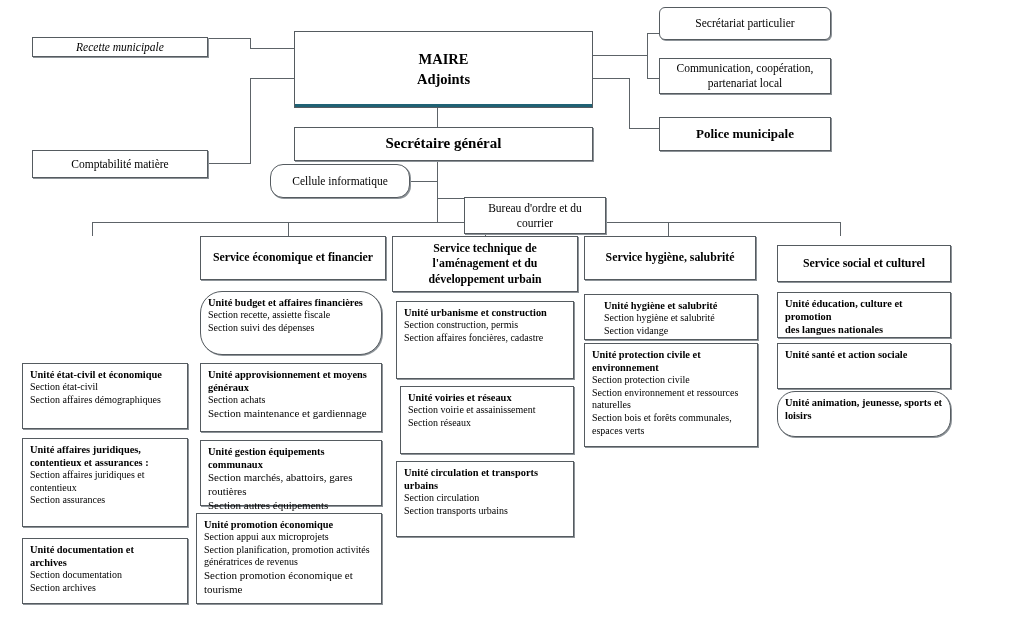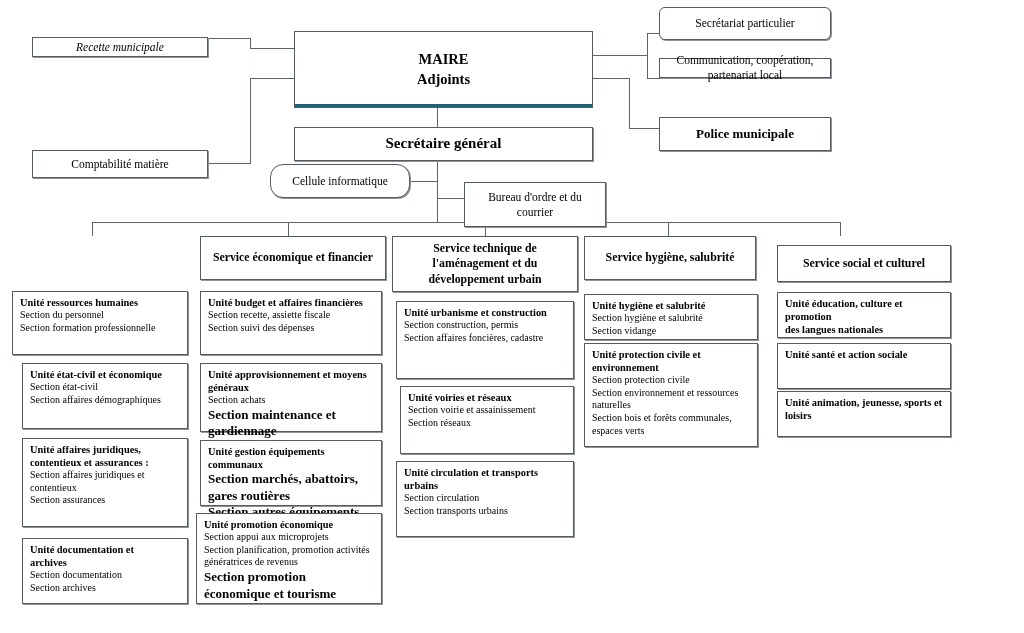--- a/index.html
+++ b/index.html
@@ -44,21 +44,21 @@
     box-sizing: border-box;
   }
   
   .t-plain   { font-size: 11.5px; line-height: 1.28; font-weight: normal; }
   .t-bold    { font-size: 13px;   line-height: 1.3;  font-weight: bold; }
   .t-maire   { font-size: 14.5px; line-height: 1.35; font-weight: bold; }
   .t-sg      { font-size: 15px;   line-height: 1.3;  font-weight: bold; }
   .t-svc     { font-size: 11.8px; line-height: 1.32; font-weight: bold; }
   .u-title   { font-size: 10.4px; line-height: 1.25; font-weight: bold; display:block; }
   .u-line    { font-size: 10px;   line-height: 1.27; font-weight: normal; display:block; }
-  .u-line.sm { font-size: 13px; font-weight: bold; }
+  .u-line.sm { font-size: 11px; }
   
   .ln {
     position: absolute;
     background: #5d6368;
     z-index: 1;
   }
   .ln.h { height: 1px; }
   .ln.v { width: 1px; }
   
   .accent-bar {
@@ -120,40 +120,40 @@
       <div class="t-maire">MAIRE</div>
       <div class="t-maire">Adjoints</div>
     </div>
     <div class="accent-bar"></div>
   </div>
 
   <div class="box shadow" style="left:659px; top:7px; width:172px; height:33px;border-radius:6px;">
     <div class="centered t-plain">Secrétariat particulier</div>
   </div>
 
-  <div class="box shadow" style="left:659px; top:58px; width:172px; height:20px;">
+  <div class="box shadow" style="left:659px; top:58px; width:172px; height:36px;">
     <div class="centered" style="flex-direction:column;">
       <div class="t-plain">Communication, coopération,</div>
       <div class="t-plain">partenariat local</div>
     </div>
   </div>
 
   <div class="box shadow" style="left:659px; top:117px; width:172px; height:34px;">
     <div class="centered t-bold">Police municipale</div>
   </div>
 
   <div class="box shadow" style="left:294px; top:127px; width:299px; height:34px;">
     <div class="centered t-sg">Secrétaire général</div>
   </div>
 
   <div class="box shadow" style="left:270px; top:164px; width:140px; height:34px;border-radius:13px;">
     <div class="centered t-plain">Cellule informatique</div>
   </div>
 
-  <div class="box shadow" style="left:464px; top:182px; width:142px; height:45px;">
+  <div class="box shadow" style="left:464px; top:197px; width:142px; height:37px;">
     <div class="centered t-plain">Bureau d'ordre et du courrier</div>
   </div>
 
 
   <div class="box shadow" style="left:200px; top:236px; width:186px; height:44px;">
     <div class="centered t-svc">Service économique et financier</div>
   </div>
 
   <div class="box shadow" style="left:392px; top:236px; width:186px; height:56px;">
     <div class="centered" style="flex-direction:column;">
@@ -164,27 +164,20 @@
   </div>
 
   <div class="box shadow" style="left:584px; top:236px; width:172px; height:44px;">
     <div class="centered t-svc">Service hygiène, salubrité</div>
   </div>
 
   <div class="box shadow" style="left:777px; top:245px; width:174px; height:37px;">
     <div class="centered t-svc">Service social et culturel</div>
   </div>
 
-  <div class="box shadow" style="left:12px; top:291px; width:176px; height:64px;">
-    <div class="box-inner">
-      <span class="u-title">Unité ressources humaines</span>
-      <span class="u-line">Section du personnel</span>
-      <span class="u-line">Section formation professionnelle</span>
-    </div>
-  </div>
 
   <div class="box shadow" style="left:22px; top:363px; width:166px; height:66px;">
     <div class="box-inner">
       <span class="u-title">Unité état-civil et économique</span>
       <span class="u-line">Section état-civil</span>
       <span class="u-line">Section affaires démographiques</span>
     </div>
   </div>
 
   <div class="box shadow" style="left:22px; top:438px; width:166px; height:89px;">
@@ -198,21 +191,21 @@
 
   <div class="box shadow" style="left:22px; top:538px; width:166px; height:66px;">
     <div class="box-inner">
       <span class="u-title">Unité documentation et</span>
       <span class="u-title">archives</span>
       <span class="u-line">Section documentation</span>
       <span class="u-line">Section archives</span>
     </div>
   </div>
 
-  <div class="box shadow" style="left:200px; top:291px; width:182px; height:64px;">
+  <div class="box shadow" style="left:200px; top:291px; width:182px; height:64px;border-radius:22px;">
     <div class="box-inner">
       <span class="u-title">Unité budget et affaires financières</span>
       <span class="u-line">Section recette, assiette fiscale</span>
       <span class="u-line">Section suivi des dépenses</span>
     </div>
   </div>
 
   <div class="box shadow" style="left:200px; top:363px; width:182px; height:69px;">
     <div class="box-inner">
       <span class="u-title">Unité approvisionnement et moyens</span>
@@ -257,21 +250,21 @@
 
   <div class="box shadow" style="left:396px; top:461px; width:178px; height:76px;">
     <div class="box-inner">
       <span class="u-title">Unité circulation et transports</span>
       <span class="u-title">urbains</span>
       <span class="u-line">Section circulation</span>
       <span class="u-line">Section transports urbains</span>
     </div>
   </div>
 
-  <div class="box shadow" style="left:584px; top:294px; width:174px; height:46px;">
+  <div class="box shadow" style="left:584px; top:294px; width:174px; height:46px;padding-left:12px;">
     <div class="box-inner">
       <span class="u-title">Unité hygiène et salubrité</span>
       <span class="u-line">Section hygiène et salubrité</span>
       <span class="u-line">Section vidange</span>
     </div>
   </div>
 
   <div class="box shadow" style="left:584px; top:343px; width:174px; height:104px;">
     <div class="box-inner">
       <span class="u-title">Unité protection civile et</span>
@@ -288,20 +281,20 @@
       <span class="u-title">des langues nationales</span>
     </div>
   </div>
 
   <div class="box shadow" style="left:777px; top:343px; width:174px; height:46px;">
     <div class="box-inner">
       <span class="u-title">Unité santé et action sociale</span>
     </div>
   </div>
 
-  <div class="box shadow" style="left:777px; top:391px; width:174px; height:46px;">
+  <div class="box shadow" style="left:777px; top:391px; width:174px; height:46px;border-radius:18px;">
     <div class="box-inner">
       <span class="u-title">Unité animation, jeunesse, sports et</span>
       <span class="u-title">loisirs</span>
     </div>
   </div>
 
 </div>
 
 </body></html>

